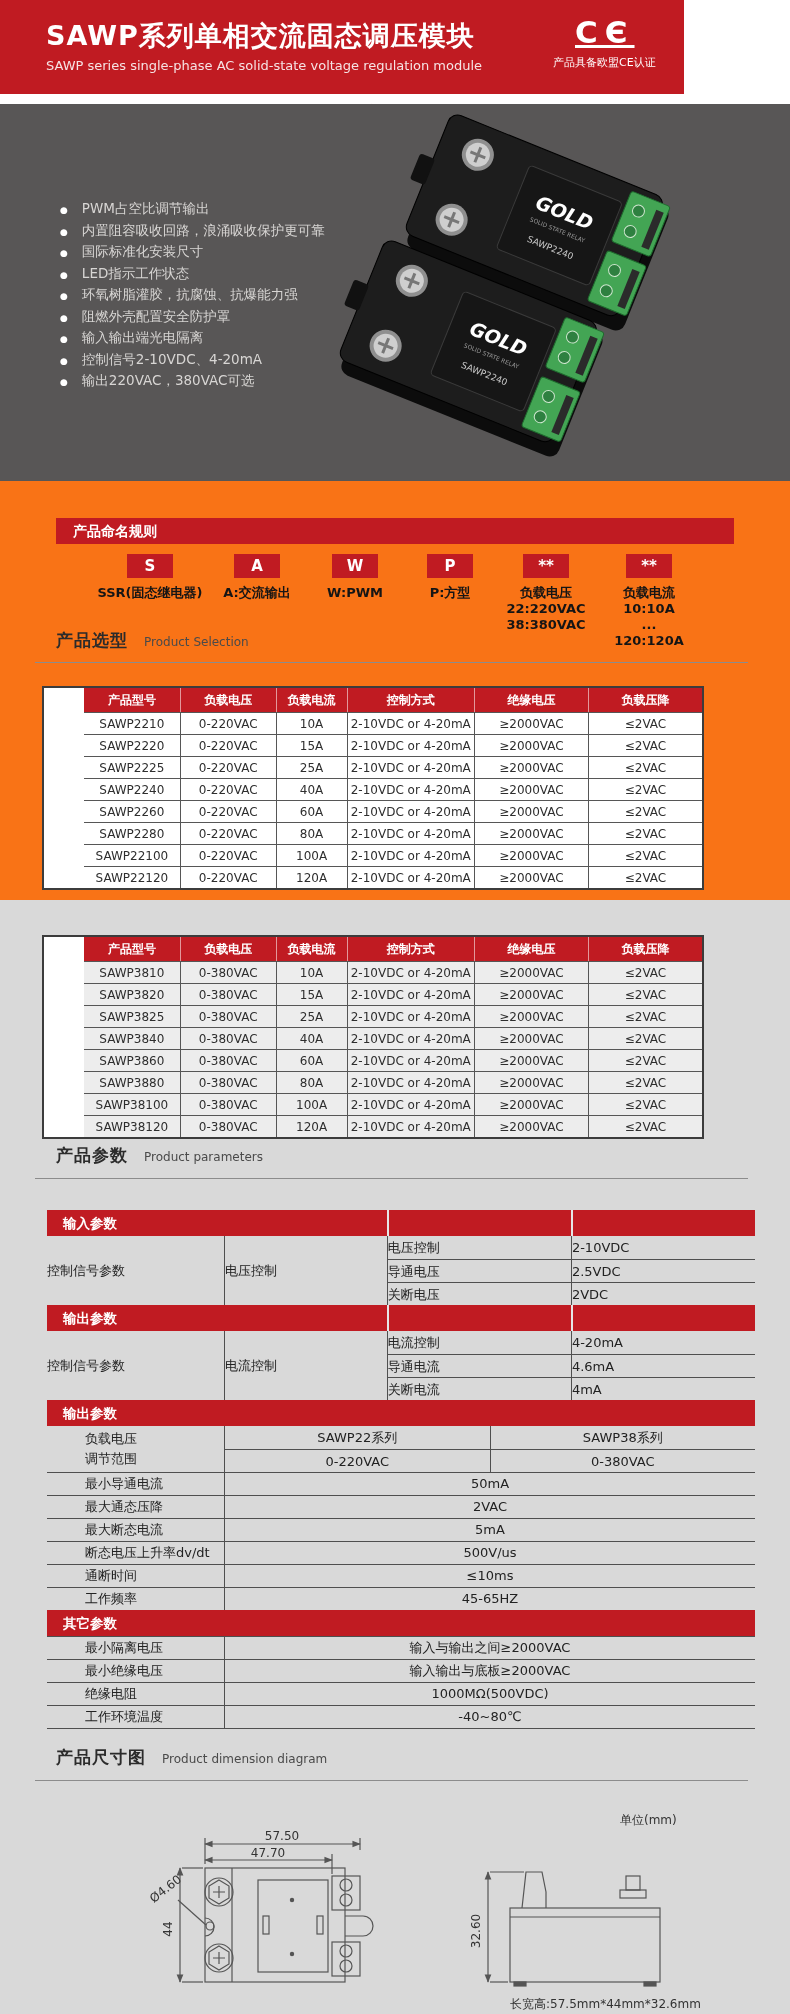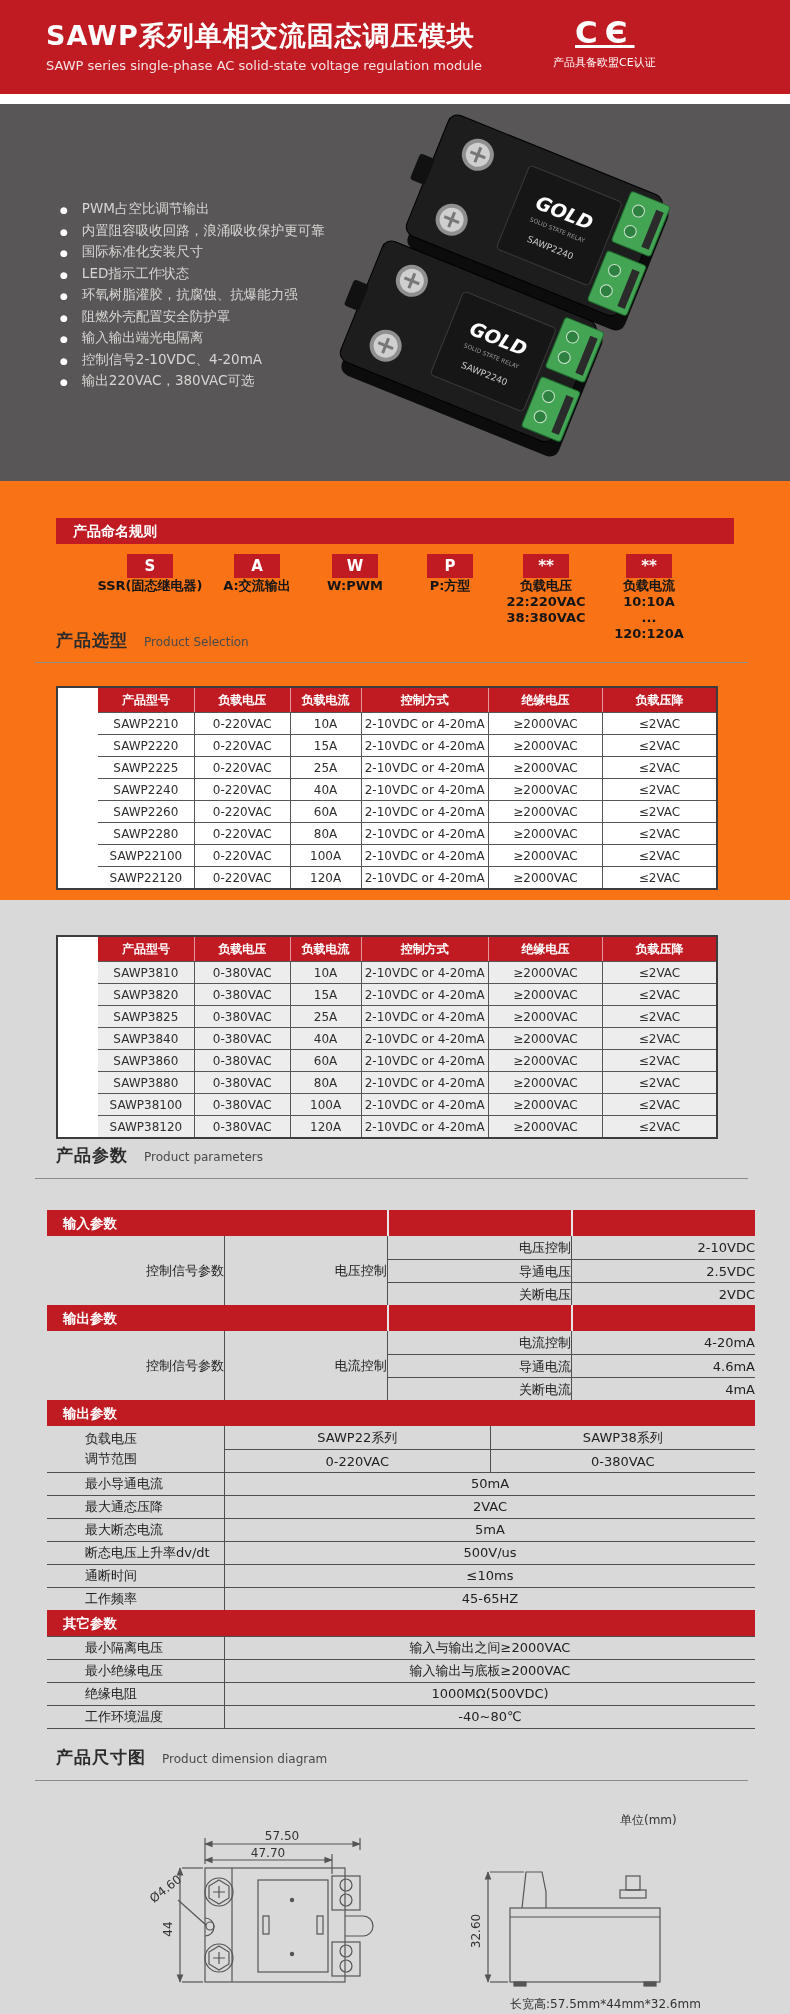--- a/index.html
+++ b/index.html
@@ -16,51 +16,51 @@
   
   .wm-layer{position:absolute;inset:0;z-index:1;pointer-events:none;}
   .wm{position:absolute;transform:rotate(-50deg);color:rgba(192,27,34,.10);
       text-align:center;line-height:1.1;white-space:nowrap;}
   .wm .t{font-size:15px;font-weight:bold;display:block;}
   .wm .s{font-size:6px;letter-spacing:1px;display:block;}
 
   .content{position:absolute;inset:0;z-index:2;}
 
   
-  .header{position:absolute;left:0;top:0;width:790px;height:94px;background:var(--red);color:#fff;}
+  .header{position:absolute;left:0;top:0;width:684px;height:94px;background:var(--red);color:#fff;}
   .header .title{position:absolute;left:46px;top:18px;font-size:27px;font-weight:bold;letter-spacing:1px;}
   .header .subtitle{position:absolute;left:46px;top:58px;font-size:13px;font-weight:normal;color:#f6e3e4;}
   .ce{position:absolute;left:575px;top:14px;font-size:31px;font-weight:bold;letter-spacing:7px;color:#fff;text-decoration:underline;}
   .ce-note{position:absolute;left:553px;top:55px;font-size:11px;color:#fff;}
 
   
   .hero{position:absolute;left:0;top:104px;width:790px;height:377px;background:var(--dark);}
   .features{position:absolute;left:60px;top:96px;}
   .feature-item{display:flex;align-items:baseline;height:21.5px;font-size:13.5px;color:#d8d6d4;}
   .feature-item .dot{color:#fff;font-size:9px;margin-right:14px;}
   .photo{position:absolute;right:6px;top:6px;}
 
   
   .mid{position:absolute;left:0;top:481px;width:790px;height:419px;background:#f97316;}
   .banner-naming{position:absolute;left:56px;top:37px;width:678px;height:26px;background:var(--red);
       color:#fff;font-size:14px;font-weight:bold;line-height:26px;padding-left:17px;}
   .naming-row{position:absolute;left:0;top:73px;width:790px;}
   .ncol{position:absolute;width:150px;transform:translateX(-50%);text-align:center;}
   .ncol .code{width:46px;height:24px;margin:0 auto;background:var(--red);color:#fff;
       font-size:15px;font-weight:bold;line-height:24px;text-align:center;}
-  .ncol .nlines{}
+  .ncol .nlines{margin-top:7px;}
   .nline{font-size:13px;font-weight:600;color:#151515;line-height:16px;}
 
   .sec-head{position:absolute;left:56px;display:flex;align-items:baseline;text-align:center;}
   .sec-head .zh{font-size:17px;font-weight:bold;color:#2b2b2b;letter-spacing:1px;}
   .sec-head .en{font-size:12px;color:#4a4a4a;margin-left:16px;}
   .sec-rule{position:absolute;left:35px;width:713px;height:1px;background:#8c8c8c;}
 
   
-  .sel-table{position:absolute;left:56px;width:662px;border:2px solid #3c3c3c;background:#fff;padding-left:40px;}
+  .sel-table{position:absolute;left:42px;width:662px;border:2px solid #3c3c3c;background:#fff;padding-left:40px;}
   .trow{display:flex;}
   .tcell{text-align:center;overflow:hidden;}
   .c0,.c1,.c2,.c3,.c4,.c5{border-left:1px solid #565656;}
   .trow .c0{border-left:none;}
   .thead .trow{background:var(--red);color:#fff;font-weight:bold;height:24px;line-height:24px;font-size:12px;}
   .thead .tcell{border-left:1px solid rgba(255,255,255,.55);}
   .thead .tcell.c0{border-left:none;}
   .tbody .trow{height:22px;line-height:22px;font-size:12px;color:#2e2e2e;background:#fff;border-top:1px solid #565656;}
   .sel-table .c0{width:15.5%;}
   .sel-table .c1{width:15.5%;}
@@ -74,21 +74,21 @@
   .low{position:absolute;left:0;top:900px;width:790px;height:1114px;background:var(--gray);}
 
   
   .ptable{position:absolute;left:47px;top:310px;width:708px;color:#222;}
   .pbanner{height:26px;line-height:26px;background:var(--red);color:#fff;
       font-size:13.5px;font-weight:bold;padding-left:16px;position:relative;}
   .pbanner.split::before,.pbanner.split::after{content:"";position:absolute;top:0;bottom:0;width:2px;background:#e6e6e6;}
   .pbanner.split::before{left:48%;}
   .pbanner.split::after{left:74%;}
   .pgrid{display:grid;grid-template-columns:25% 23% 26% 26%;}
-  .pgrid .cell{height:23px;line-height:23px;text-align:right;font-size:13px;}
+  .pgrid .cell{height:23px;line-height:23px;text-align:left;font-size:13px;}
   .pgrid .group{grid-column:1;grid-row:1/span 3;height:69px;line-height:69px;}
   .pgrid .mode{grid-column:2;grid-row:1/span 3;height:69px;line-height:69px;border-left:1px solid var(--line);}
   .pgrid .lab{grid-column:3;border-left:1px solid var(--line);}
   .pgrid .val{grid-column:4;border-left:1px solid var(--line);}
   .pgrid .bt{border-top:1px solid var(--line);}
   .pgrid2{display:grid;grid-template-columns:25% 37.5% 37.5%;font-size:13px;}
   .pgrid2 .cell{height:23px;line-height:23px;text-align:center;}
   .load-label{grid-column:1;grid-row:1/span 2;height:46px;display:flex;flex-direction:column;
       justify-content:center;padding-left:38px;}
   .load-label div{line-height:20px;font-size:13px;}

